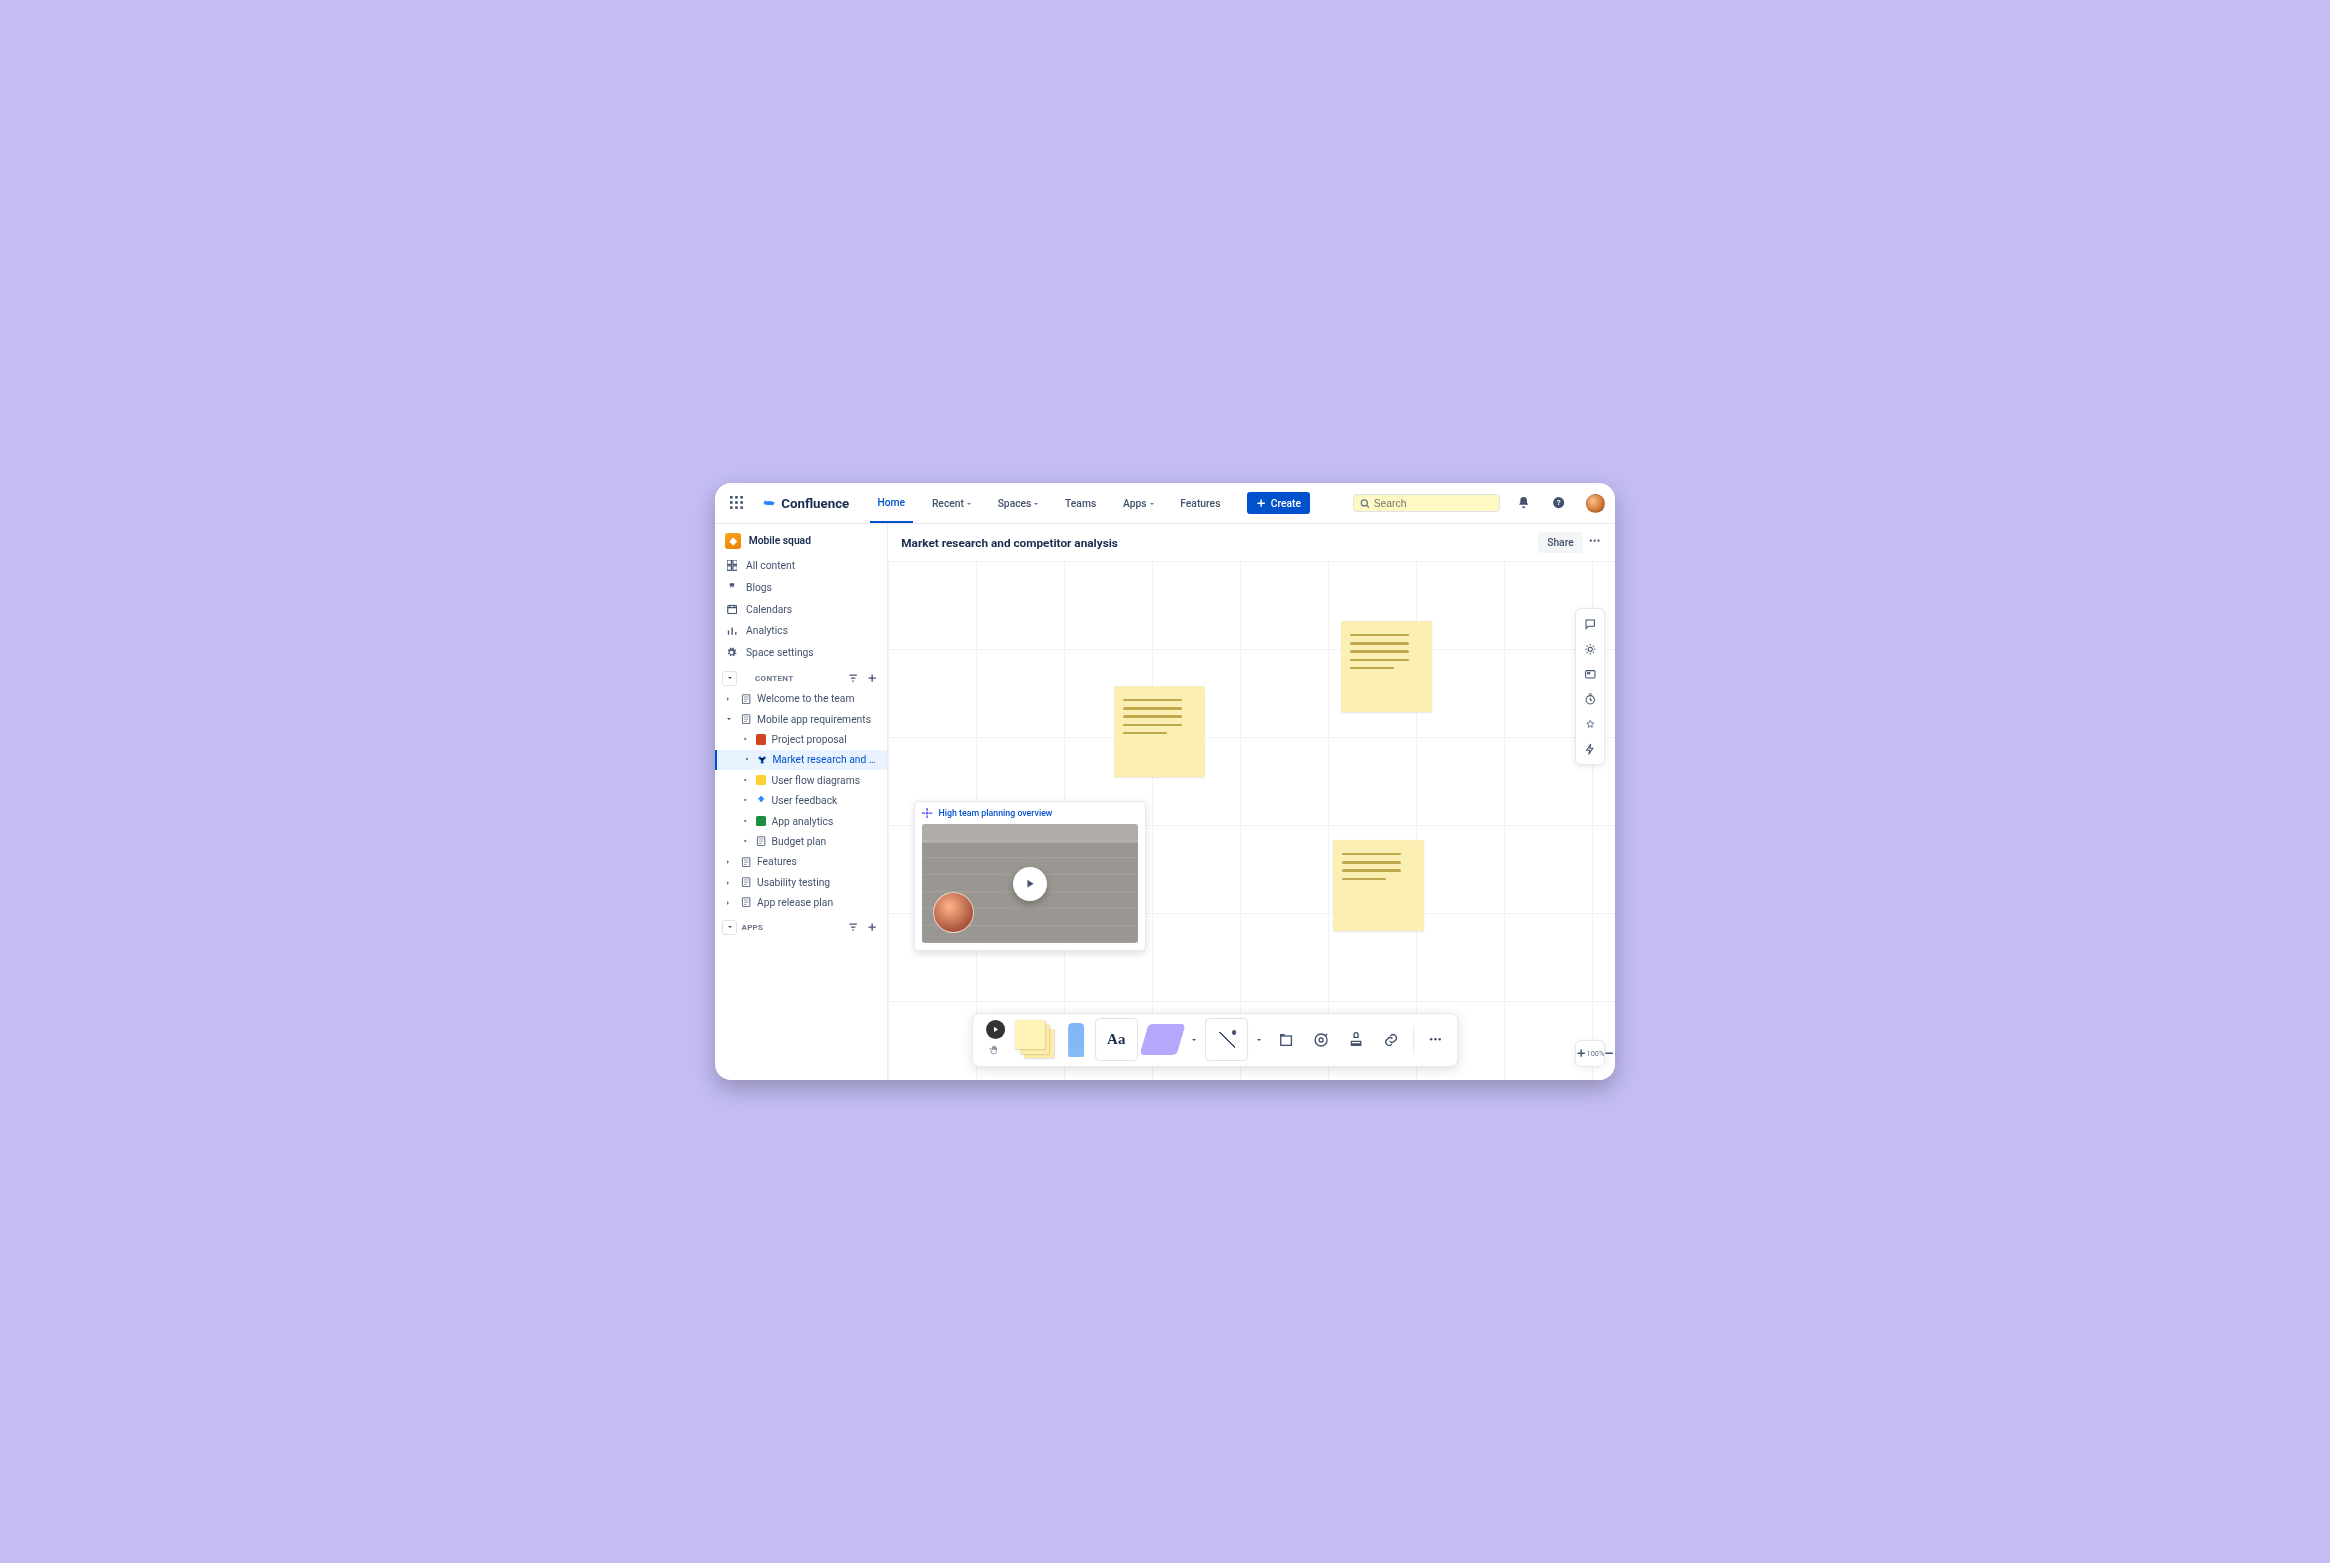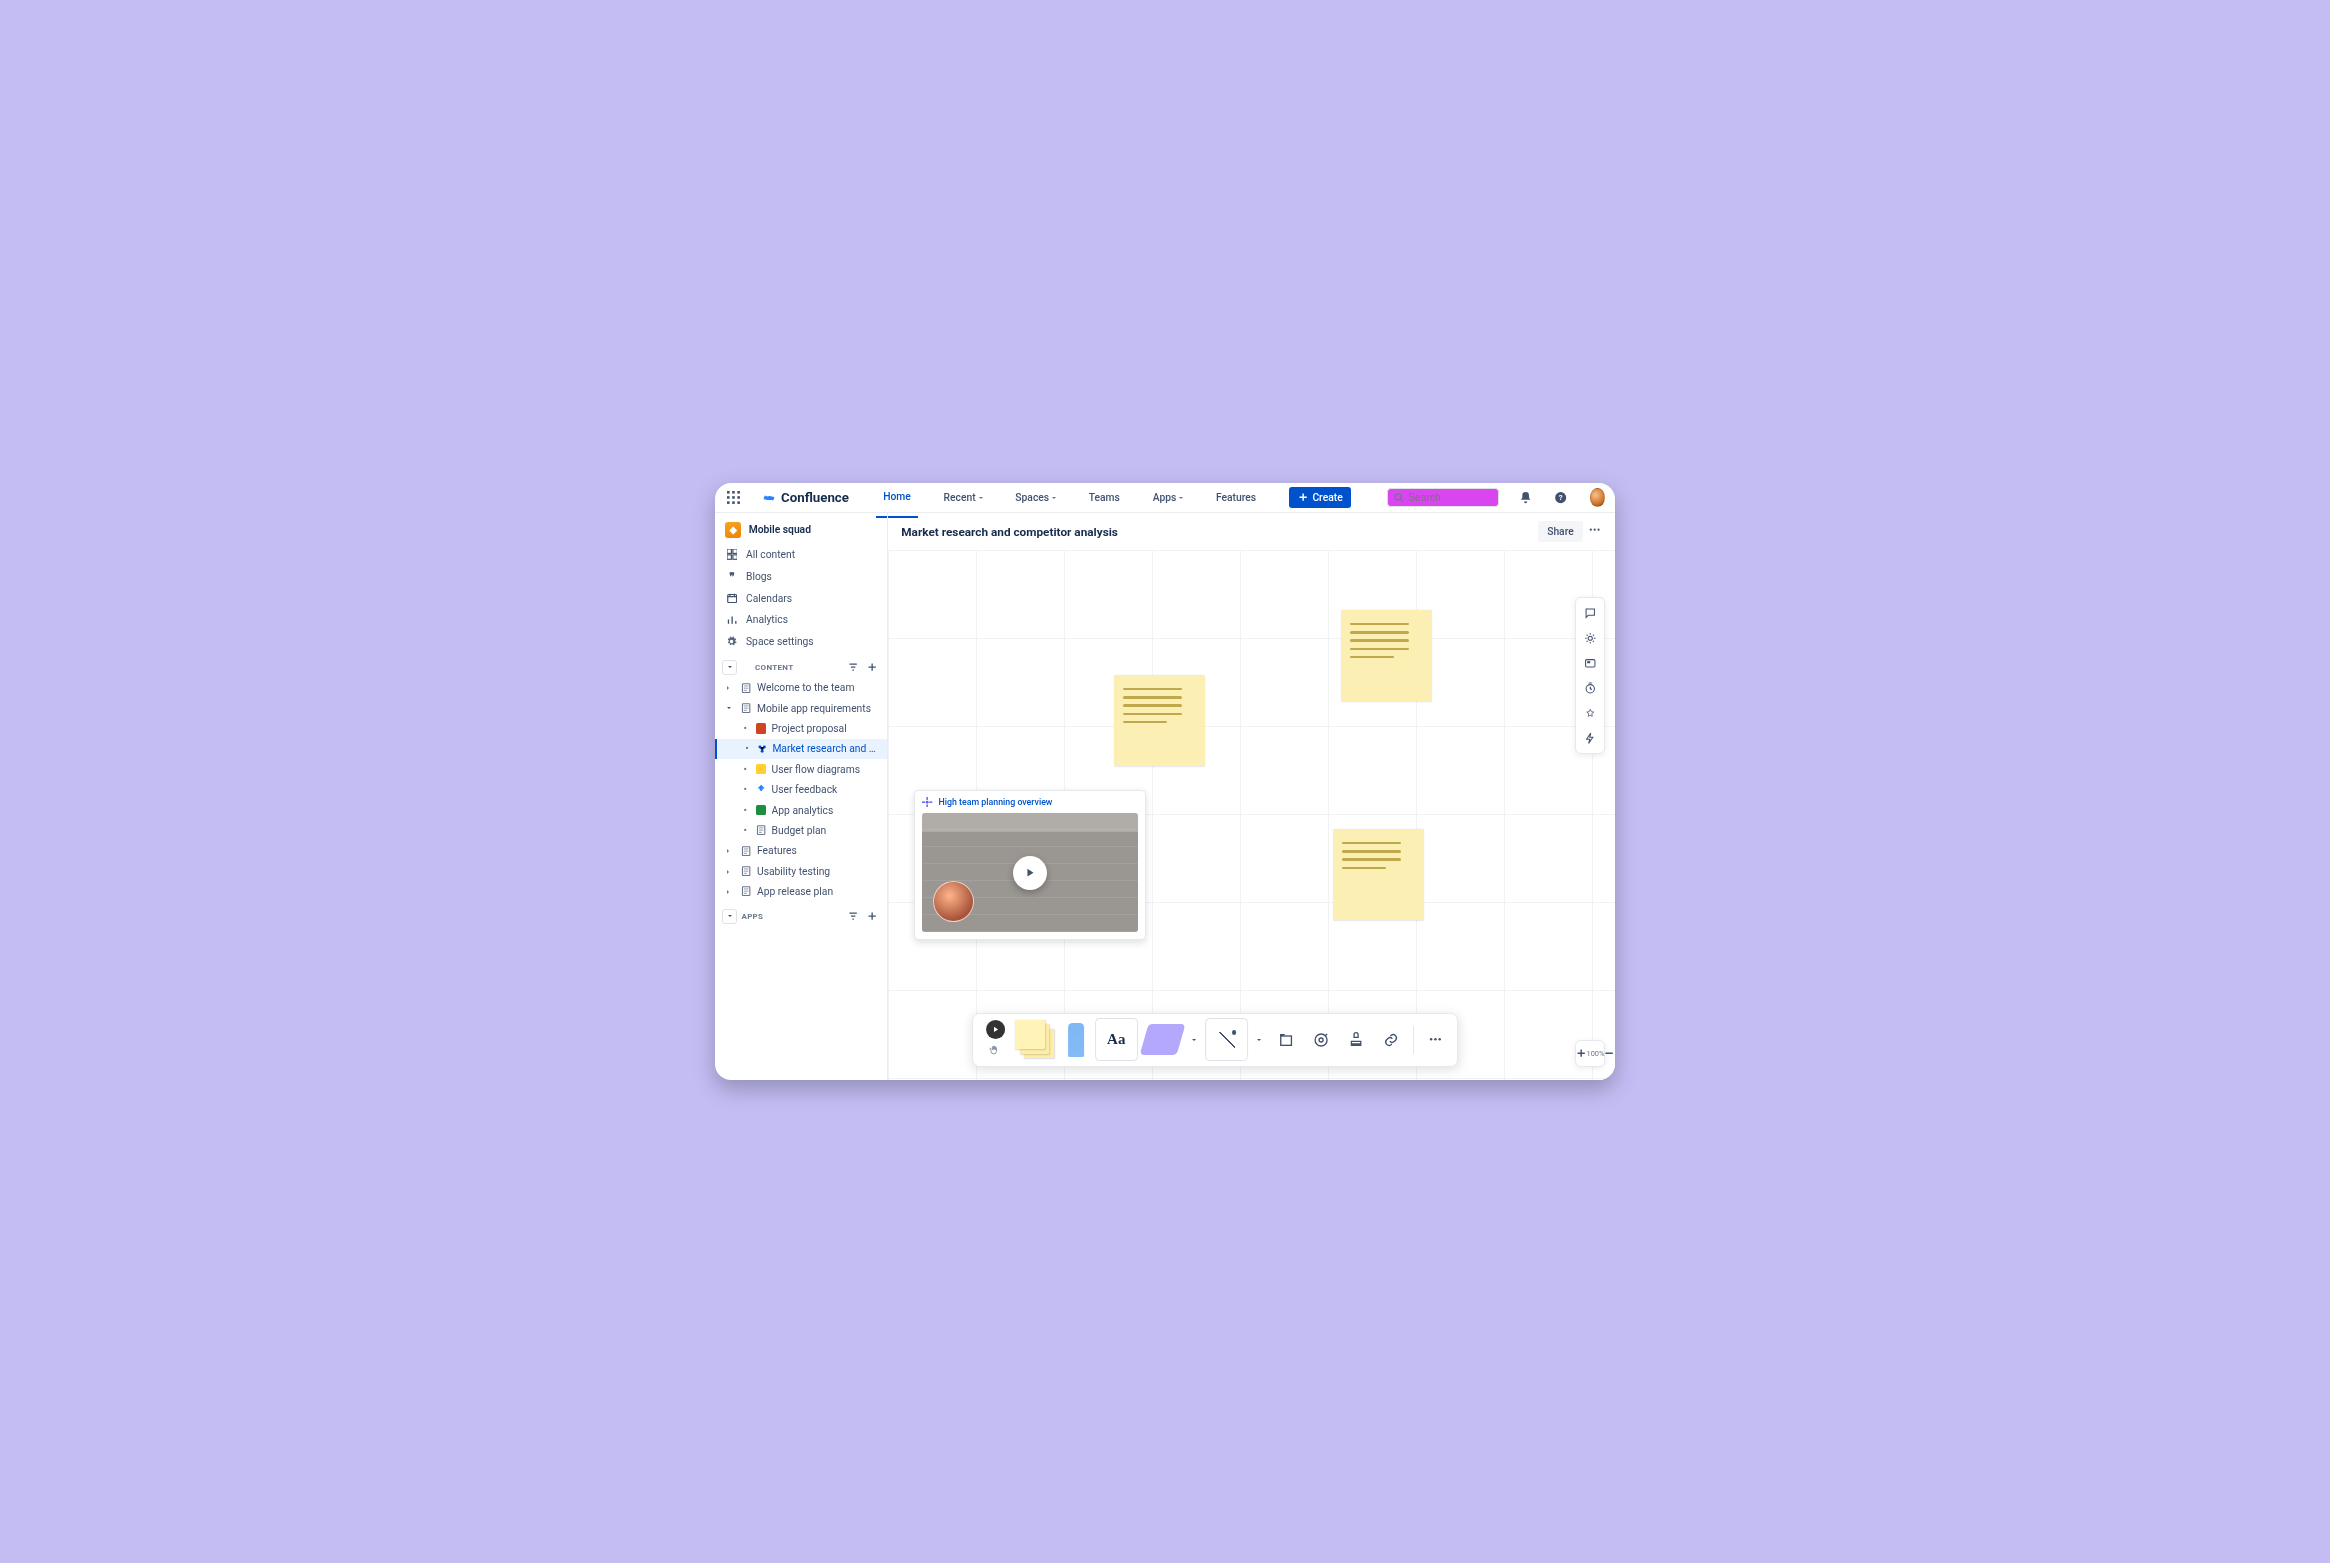--- a/index.html
+++ b/index.html
@@ -20,25 +20,25 @@
     border-radius: 16px;
     box-shadow: 0 8.8px 22px rgba(0,0,0,0.25);
     overflow: hidden;
     display: flex;
     flex-direction: column;
     position: relative;
   }
 
   
   .topnav {
-    height: 30px;
+    height: 41px;
     display: flex;
     align-items: center;
     padding: 0 10.3px;
-    gap: 18px;
+    gap: 12px;
     border-bottom: 0.7px solid #EBECF0;
   }
   .topnav .icon-btn {
     width: 23.6px; height: 23.6px;
     display: flex; align-items: center; justify-content: center;
     border-radius: 2.9px;
     cursor: pointer;
     color: #42526E;
   }
   .brand {
@@ -67,21 +67,21 @@
     margin-left: 7.4px;
     display: inline-flex;
     align-items: center;
     gap: 4.4px;
     cursor: pointer;
   }
   .topnav .spacer { flex: 1; }
   .search {
     display: flex; align-items: flex-start;
     border: 0.7px solid #DFE1E6;
-    background: #d946ef;
+    background: #fef9c3;
     border-radius: 3.7px;
     padding: 2.9px 5.9px;
     width: 147px;
     color: #6B778C;
     gap: 4.4px;
   }
   .search input { border: none; outline: none; background: transparent; font-size: 10.3px; width: 100%; color: #172B4D; }
   .avatar {
     width: 19px; height: 19px; border-radius: 50%;
     background: radial-gradient(circle at 35% 35%, #f9c089, #d67f3a 55%, #8b4b15);

